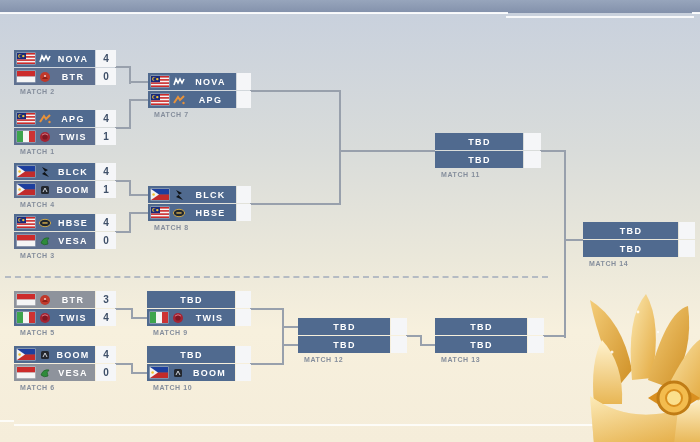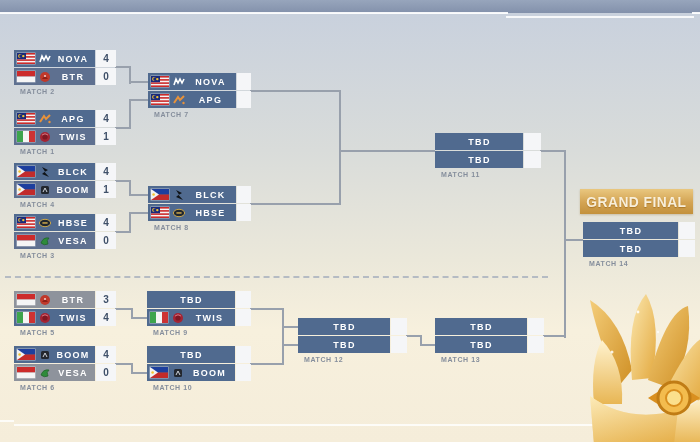--- a/index.html
+++ b/index.html
@@ -579,23 +579,20 @@
         <div class="trow" style="top: 18px;">
           <div class="tmain bg-tbd" style="width: 95px;">
             <span class="tname">TBD</span>
           </div>
           <div class="tscore" style="width: 16px;"></div>
         </div>
         <div class="mlabel" style="left: 6px; top: 38px;">MATCH 14</div>
       </div>
     </div>
 
-  <div class="gf-banner">
-    <span class="gf-text">GRAND FINAL</span>
-  </div>
 
   <div class="trophy">
     <svg width="115" height="152" viewBox="0 0 115 152">
       <defs>
         <linearGradient id="gA" x1="0" y1="0" x2="1" y2="1">
           <stop offset="0" stop-color="#fbe7ae"></stop>
             <stop offset="1" stop-color="#e3a93f"></stop>
         </linearGradient>
         <linearGradient id="gB" x1="0" y1="0" x2="1" y2="1">
           <stop offset="0" stop-color="#f4cd79"></stop>

